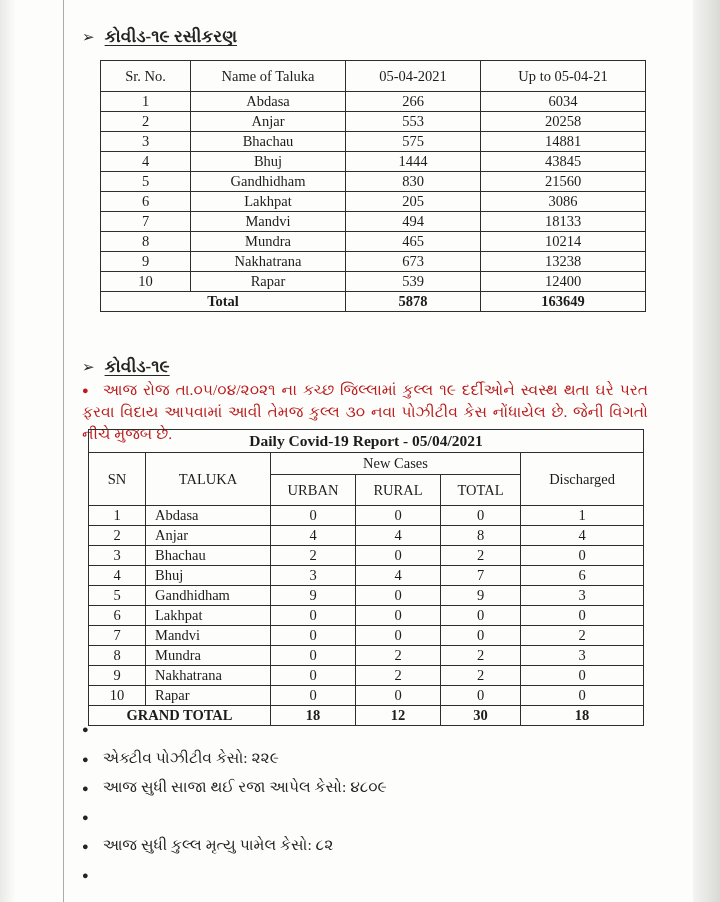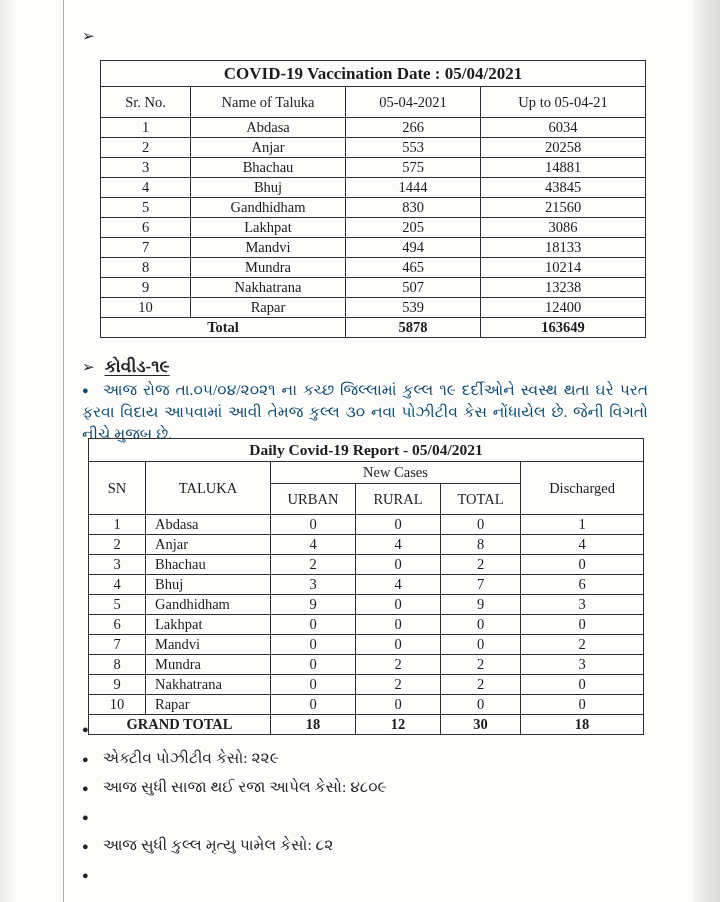--- a/index.html
+++ b/index.html
@@ -37,32 +37,32 @@
 
   table { border-collapse: collapse; table-layout: fixed; position: absolute; }
   th, td { border: 1.5px solid #2e2e2e; text-align: center; font-weight: normal; }
 
   .vac-table { left: 100px; top: 60px; width: 545px; }
   .vac-table .ttitle { font-size: 17px; font-weight: bold; height: 26px; padding: 1px 2px; }
   .vac-table .cols th { font-size: 14.5px; height: 31px; padding: 2px; }
   .vac-table td { font-size: 14.5px; height: 20px; padding: 1px 4px; }
   .vac-table tfoot td { font-weight: bold; }
 
-  .daily-table { left: 88px; top: 438px; width: 555px; }
+  .daily-table { left: 88px; top: 429px; width: 555px; }
   .daily-table .ttitle { font-size: 15.5px; font-weight: bold; height: 23px; padding: 1px 2px; }
   .daily-table th { font-size: 14.5px; padding: 2px; }
   .daily-table .newcases { height: 21px; }
   .daily-table .subcols th { height: 31px; }
   .daily-table td { font-size: 14.5px; height: 19.5px; padding: 1px 4px; }
   .daily-table td.taluka-cell { text-align: left; padding-left: 9px; }
   .daily-table tfoot td { font-weight: bold; }
 
   .note {
     position: absolute; left: 82px; top: 379px; width: 566px;
-    font-size: 15.5px; line-height: 22px; color: #0c4a6e;
+    font-size: 15.5px; line-height: 22px; color: #b91c1c;
     text-align: justify;
   }
   .note .dot { font-size: 11px; margin-right: 12px; vertical-align: 1px; }
 
   .footer-bullets { position: absolute; left: 82px; top: 720px; width: 570px; }
   .footer-bullets .bullet-line {
     display: flex; align-items: baseline; gap: 14px;
     font-size: 15.5px; color: #242424; margin-bottom: 10.5px; line-height: 18px;
   }
   .footer-bullets .dot { font-size: 11px; }
@@ -71,33 +71,31 @@
 <body>
 
 <div class="scan-edge-left"></div>
 <div class="scan-edge-right"></div>
 <div class="margin-line"></div>
 
 <div class="content">
 
   <div class="heading h-vaccination">
     <span class="arrow">➢</span>
+    <span class="htext">કોવીડ-૧૯ રસીકરણ</span>
   </div>
 
   <table class="vac-table">
     <colgroup>
       <col style="width:90px">
         <col style="width:155px">
         <col style="width:135px">
         <col style="width:165px">
     </colgroup>
     <thead>
-      <tr>
-        <th colspan="4" class="ttitle">COVID-19 Vaccination Date : 05/04/2021</th>
-      </tr>
       <tr class="cols">
         <th>Sr. No.</th>
         <th>Name of Taluka</th>
         <th>05-04-2021</th>
         <th>Up to 05-04-21</th>
       </tr>
     </thead>
     <tbody>
 
         <tr>
@@ -152,21 +150,21 @@
         <tr>
           <td>8</td>
           <td>Mundra</td>
           <td>465</td>
           <td>10214</td>
         </tr>
 
         <tr>
           <td>9</td>
           <td>Nakhatrana</td>
-          <td>507</td>
+          <td>673</td>
           <td>13238</td>
         </tr>
 
         <tr>
           <td>10</td>
           <td>Rapar</td>
           <td>539</td>
           <td>12400</td>
         </tr>
       </tbody>

